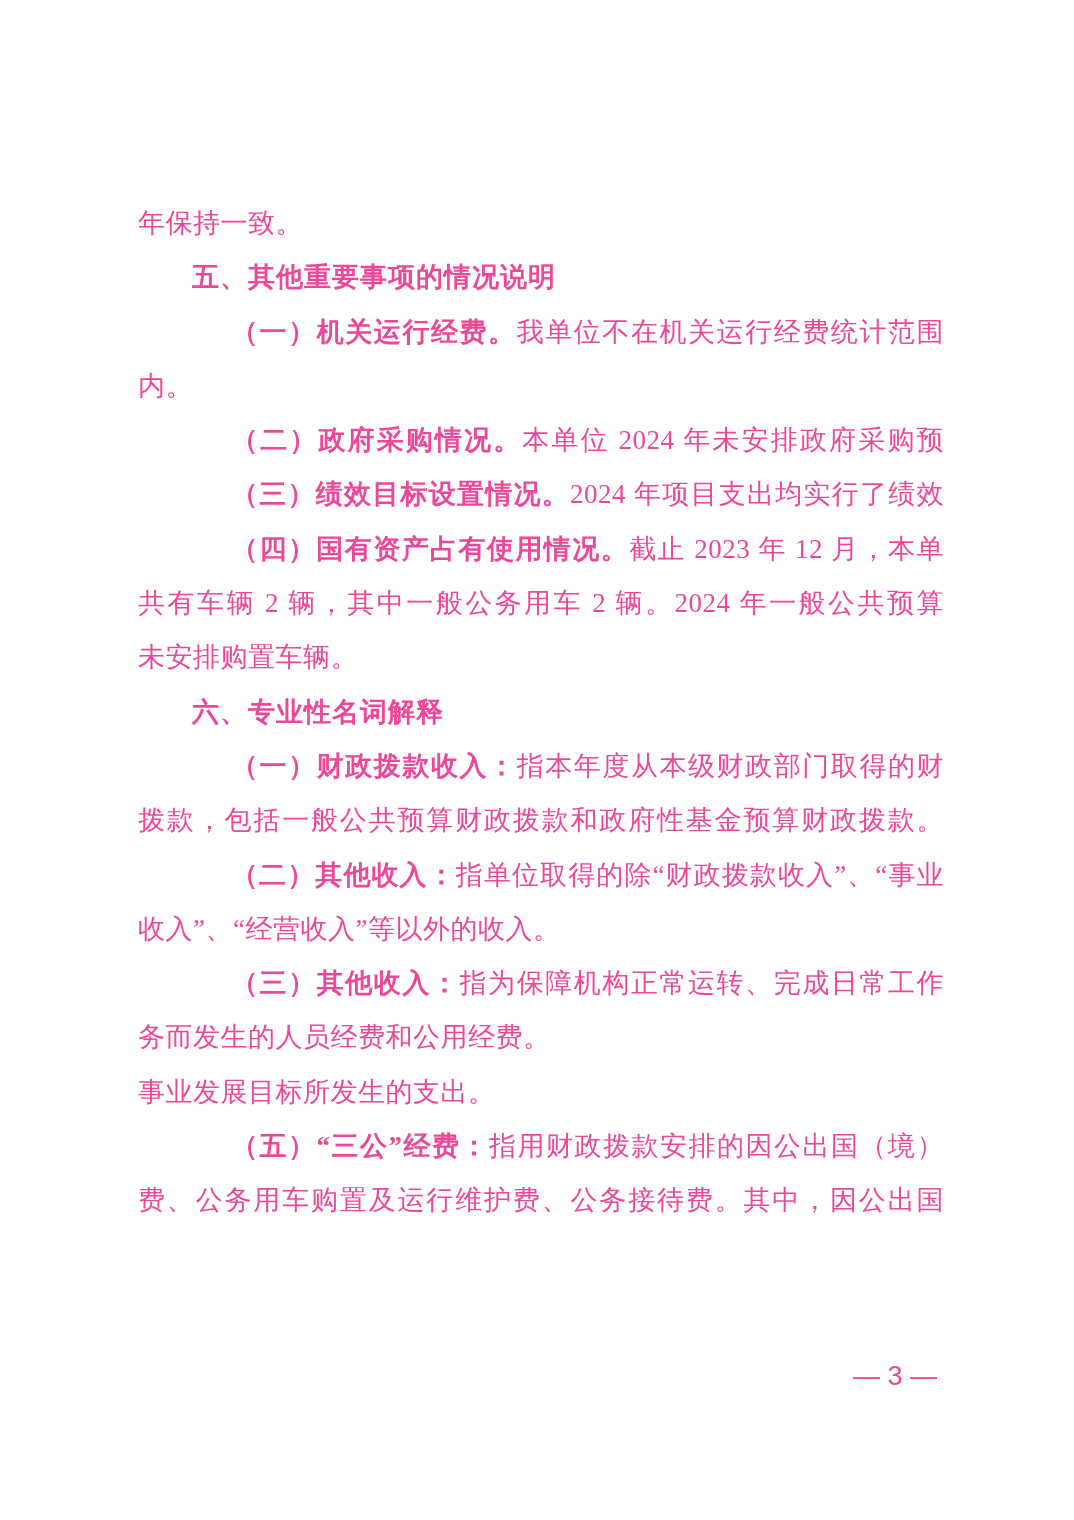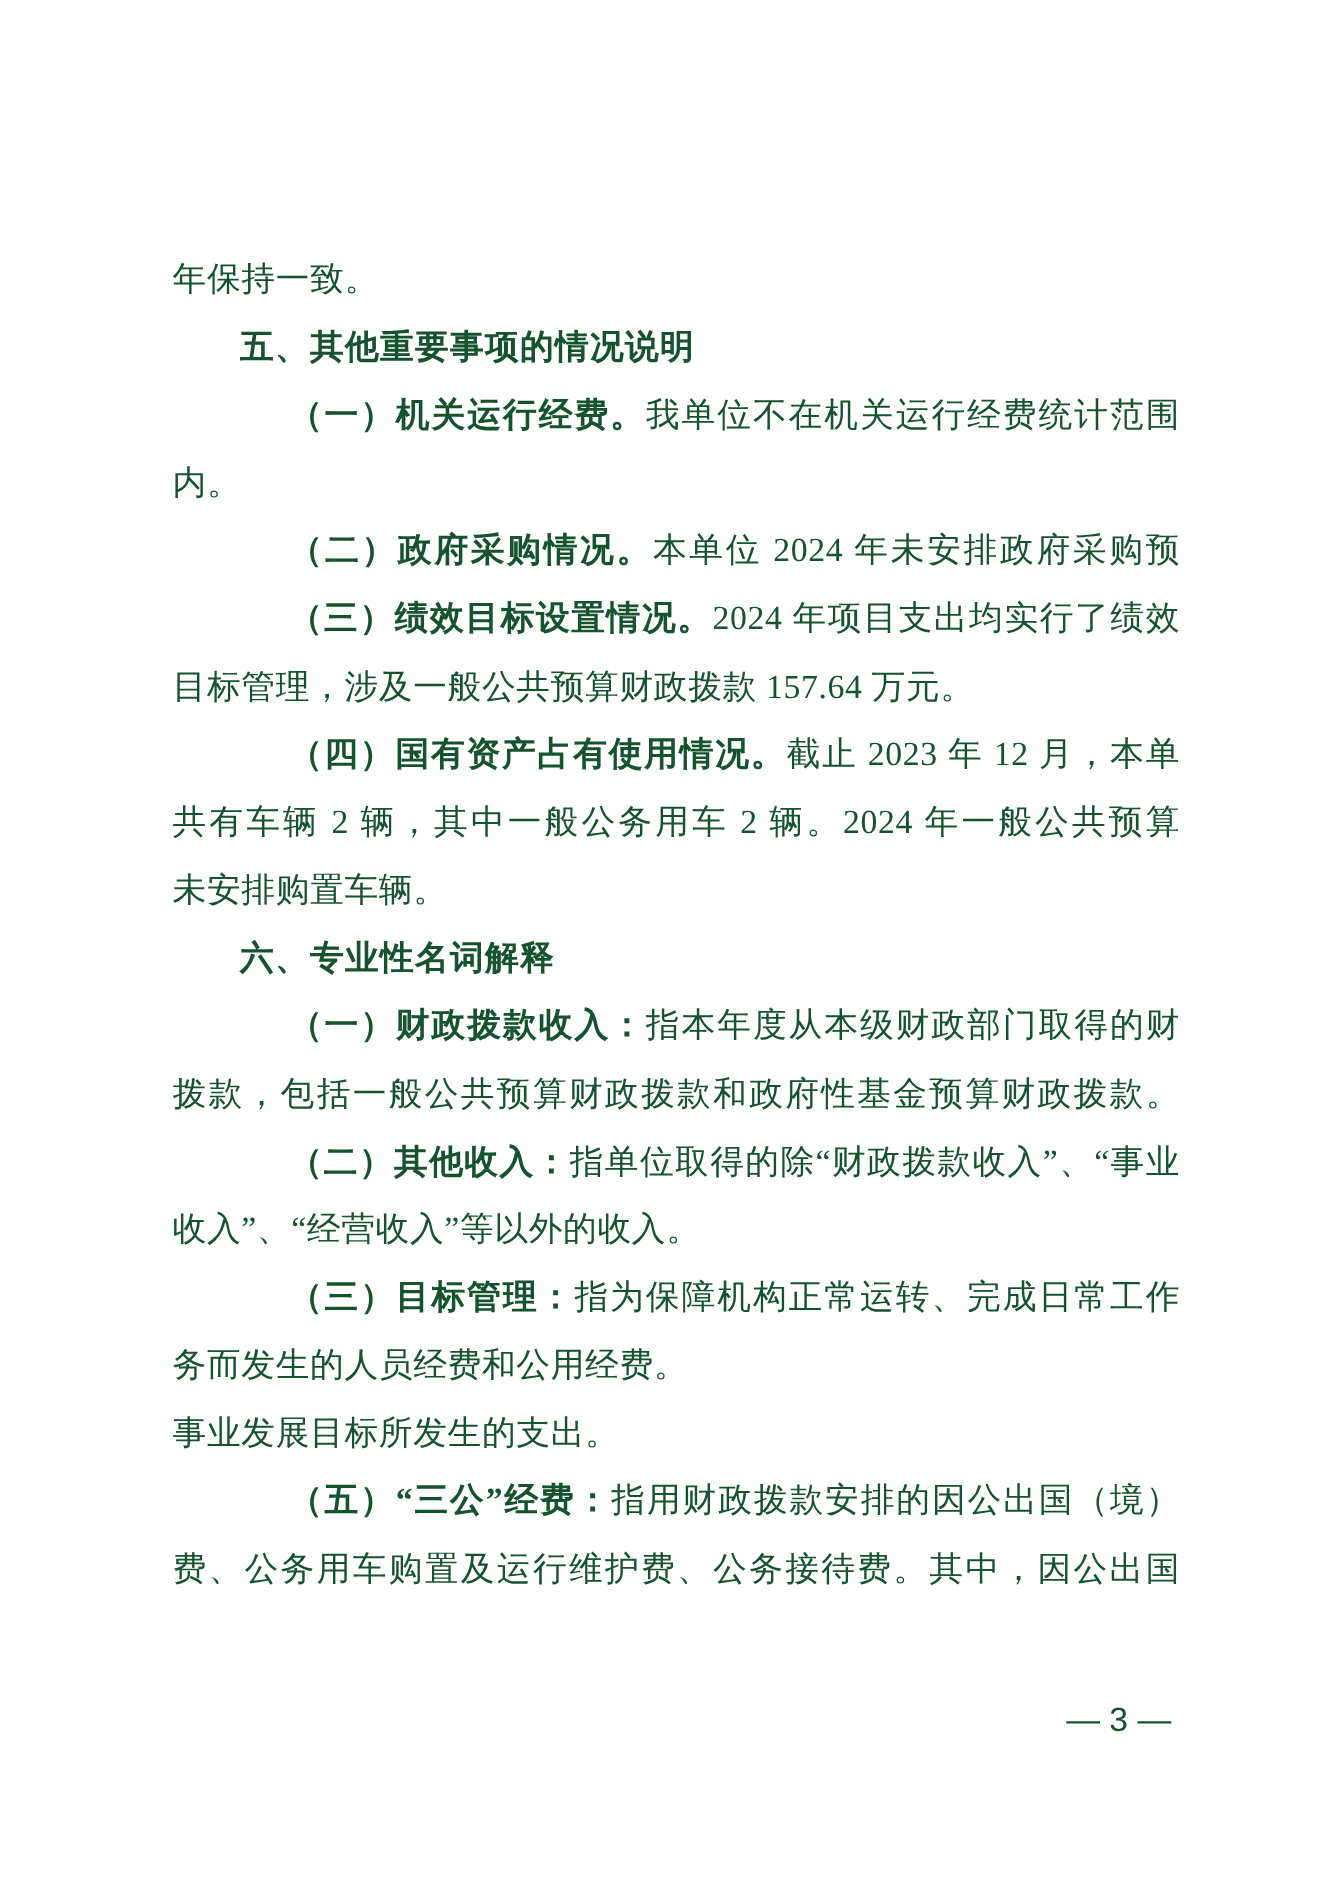--- a/index.html
+++ b/index.html
@@ -3,21 +3,21 @@
 <meta charset="utf-8">
 <style>
   html, body { margin: 0; padding: 0; background: #e8e8e8; }
   .page {
     position: relative;
     width: 1074px;
     height: 1520px;
     margin: 0 auto;
     background: #ffffff;
     font-family: "Liberation Serif", "DejaVu Serif", serif;
-    color: #14532d;
+    color: #ec4899;
     overflow: hidden;
   }
   .content {
     position: absolute;
     left: 138px;
     top: 196px;
     width: 806px;
   }
   .line {
     height: 54.3px;
@@ -61,39 +61,38 @@
     <div class="line indent heading"><span class="seg">五、其他重要事项的情况说明</span></div>
 
     <div class="line indent just"><span class="seg lead">（一）机关运行经费。</span><span class="seg">我单位不在机关运行经费统计范围之</span></div>
 
     <div class="line"><span class="seg">内。</span></div>
 
     <div class="line indent just"><span class="seg lead">（二）政府采购情况。</span><span class="seg">本单位 2024 年未安排政府采购预算。</span></div>
 
     <div class="line indent just"><span class="seg lead">（三）绩效目标设置情况。</span><span class="seg">2024 年项目支出均实行了绩效</span></div>
 
-    <div class="line"><span class="seg">目标管理，涉及一般公共预算财政拨款 157.64 万元。</span></div>
 
     <div class="line indent just"><span class="seg lead">（四）国有资产占有使用情况。</span><span class="seg">截止 2023 年 12 月，本单位</span></div>
 
     <div class="line just"><span class="seg">共有车辆 2 辆，其中一般公务用车 2 辆。2024 年一般公共预算</span></div>
 
     <div class="line"><span class="seg">未安排购置车辆。</span></div>
 
     <div class="line indent heading"><span class="seg">六、专业性名词解释</span></div>
 
     <div class="line indent just"><span class="seg lead">（一）财政拨款收入：</span><span class="seg">指本年度从本级财政部门取得的财政</span></div>
 
     <div class="line just"><span class="seg">拨款，包括一般公共预算财政拨款和政府性基金预算财政拨款。</span></div>
 
     <div class="line indent just"><span class="seg lead">（二）其他收入：</span><span class="seg">指单位取得的除“财政拨款收入”、“事业</span></div>
 
     <div class="line"><span class="seg">收入”、“经营收入”等以外的收入。</span></div>
 
-    <div class="line indent just"><span class="seg lead">（三）目标管理：</span><span class="seg">指为保障机构正常运转、完成日常工作任</span></div>
+    <div class="line indent just"><span class="seg lead">（三）其他收入：</span><span class="seg">指为保障机构正常运转、完成日常工作任</span></div>
 
     <div class="line"><span class="seg">务而发生的人员经费和公用经费。</span></div>
 
 
     <div class="line"><span class="seg">事业发展目标所发生的支出。</span></div>
 
     <div class="line indent just"><span class="seg lead">（五）“三公”经费：</span><span class="seg">指用财政拨款安排的因公出国（境）</span></div>
 
     <div class="line just"><span class="seg">费、公务用车购置及运行维护费、公务接待费。其中，因公出国</span></div>
 

